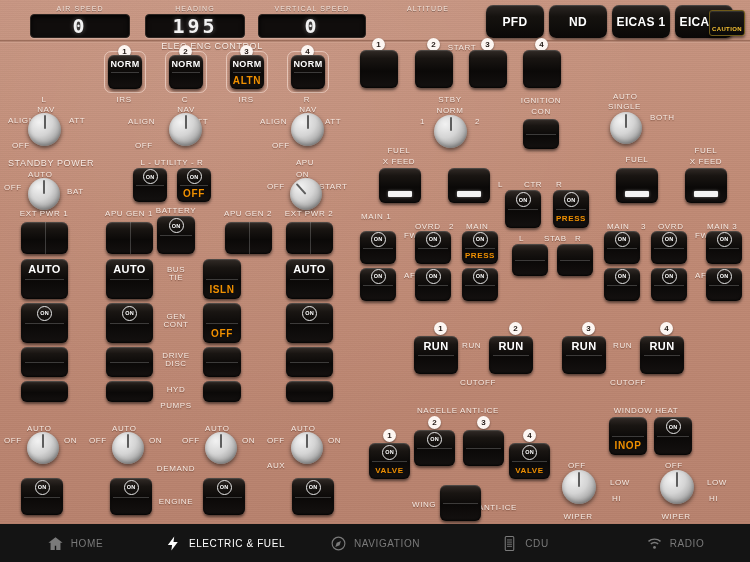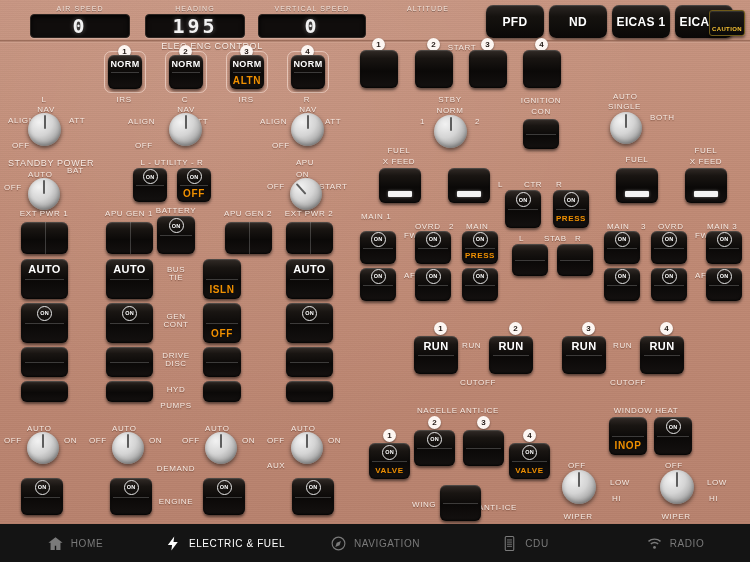--- a/index.html
+++ b/index.html
@@ -245,21 +245,21 @@
   <div class="lbl" style="left:260px;top:117px">ALIGN</div>
   <div class="lbl" style="left:325px;top:117px">ATT</div>
   <div class="lbl" style="left:272px;top:141px">OFF</div>
   <div class="knob" style="left:291px;top:113px;width:33px;height:33px">
       <div class="ptr"></div>
     </div>
 
   <div class="lbl big" style="left:8px;top:158px">STANDBY POWER</div>
   <div class="lbl" style="left:28px;top:170px">AUTO</div>
   <div class="lbl" style="left:4px;top:183px">OFF</div>
-  <div class="lbl" style="left:67px;top:166px">BAT</div>
+  <div class="lbl" style="left:67px;top:187px">BAT</div>
   <div class="knob" style="left:28px;top:178px;width:32px;height:32px">
       <div class="ptr"></div>
     </div>
 
   <div class="lbl c" style="left:172px;top:158px">L - UTILITY - R</div>
   <div class="sw" style="left:133px;top:168px;width:34px;height:34px">
     <div class="sep"></div>
     <div class="top">
         <span class="on-badge">ON</span>
       </div>

